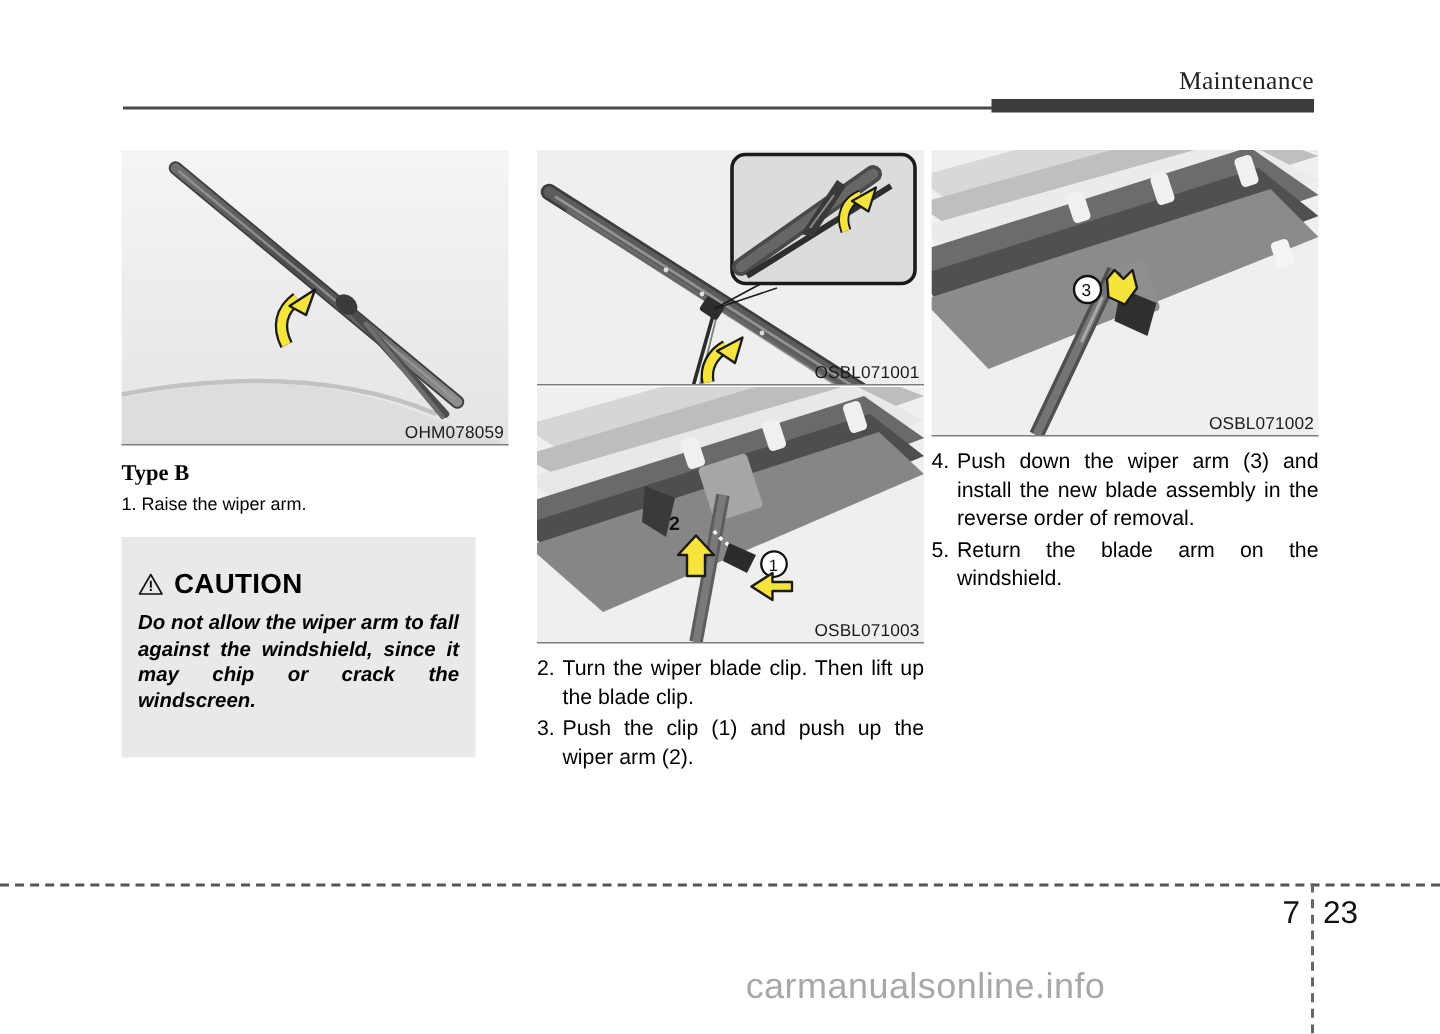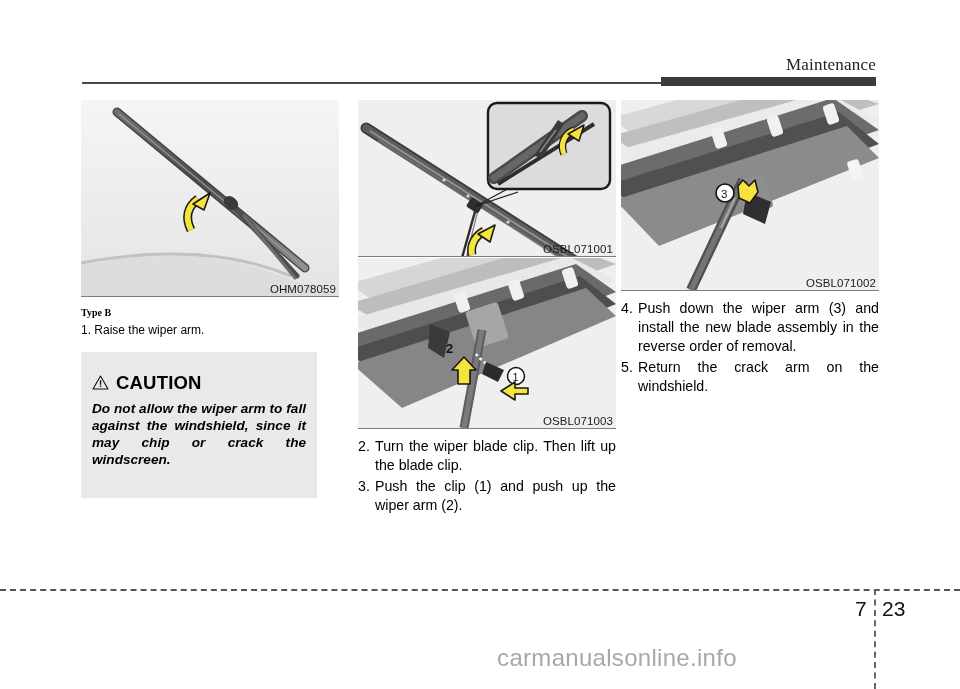--- a/index.html
+++ b/index.html
@@ -12,21 +12,21 @@
     height: 689px;
     position: relative;
     font-family: "Liberation Sans", sans-serif;
     color: #000;
     overflow: hidden;
   }
 
   
   .header {
     position: absolute;
-    left: 0; top: 11px; width: 960px; height: 80px;
+    left: 0; top: 0; width: 960px; height: 80px;
   }
   .header-title {
     position: absolute;
     right: 84px;
     top: 44px;
     font-family: "Liberation Serif", serif;
     font-size: 17px;
     color: #222;
     letter-spacing: 0.2px;
   }
@@ -83,21 +83,21 @@
   .fig-underline {
     width: 258px;
     height: 1px;
     background: #7d7d7d;
   }
 
   
   .heading-serif {
     font-family: "Liberation Serif", serif;
     font-weight: bold;
-    font-size: 10px;
+    font-size: 15px;
     margin: 0 0 2px 0;
     line-height: 1.35;
   }
   .body-text {
     font-size: 12px;
     line-height: 1.34;
     margin: 0;
   }
   .numlist {
     margin: 0;
@@ -417,21 +417,21 @@
     </div>
     <div class="fig-underline"></div>
 
     <ul class="numlist" style="margin-top:8px;">
       <li>
         <span class="num">4.</span>
         <span class="txt">Push down the wiper arm (3) and install the new blade assembly in the reverse order of removal.</span>
       </li>
       <li>
         <span class="num">5.</span>
-        <span class="txt">Return the crack arm on the windshield.</span>
+        <span class="txt">Return the blade arm on the windshield.</span>
       </li>
     </ul>
   </div>
 
 </div>
 
 <div class="footer">
   <div class="footer-dash"></div>
   <div class="footer-vert"></div>
   <div class="page-num page-num-chapter">7</div>

